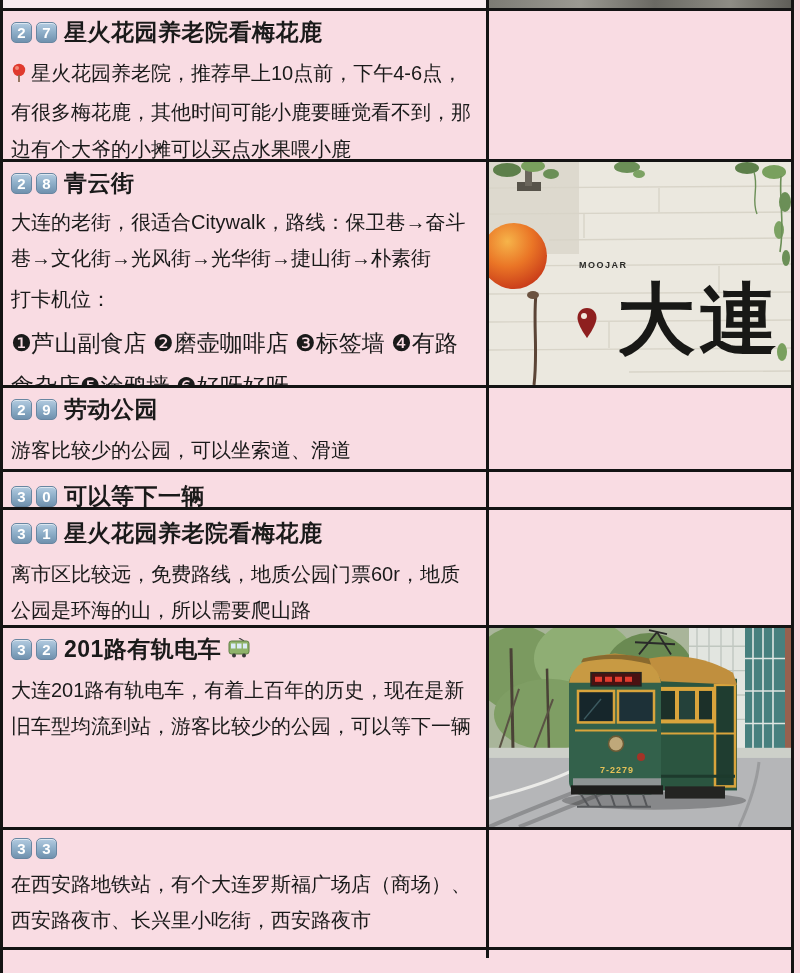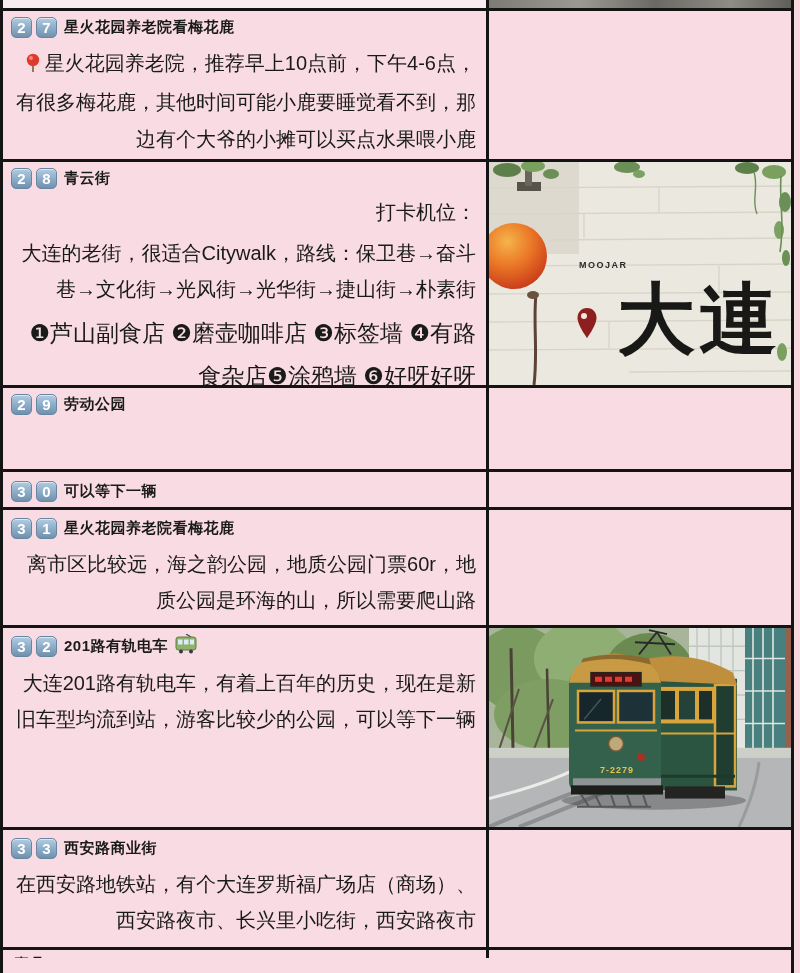--- a/index.html
+++ b/index.html
@@ -28,22 +28,22 @@
   .cell-right svg.photo { display:block; width:100%; height:100%; }
   .row-header { display:flex; align-items:center; gap:2px; padding-top:2px; }
   .badge {
     display:inline-block; width:21px; height:21px; border-radius:5px;
     background:linear-gradient(180deg,#b3cbe0 0%,#8fafc9 48%,#7091ae 100%);
     border:1px solid #6886a1;
     box-shadow:inset 0 1px 0 rgba(255,255,255,.55);
     color:#fff; font-weight:bold; font-size:15px; line-height:19px;
     text-align:center; margin-right:2px; flex:0 0 auto;
   }
-  .row-title { font-size:15px; font-weight:bold; letter-spacing:.5px; margin-left:3px; white-space:nowrap; }
-  .row-body p { margin:7px 0 0; font-size:20px; line-height:1.88; font-weight:500;text-align:right; }
+  .row-title { font-size:23px; font-weight:bold; letter-spacing:.5px; margin-left:3px; white-space:nowrap; }
+  .row-body p { margin:7px 0 0; font-size:20px; line-height:1.88; font-weight:500; }
   .row-body p.list-line { font-size:23px; margin-top:5px; }
   .pin-icon { display:inline-block; vertical-align:-3px; margin-right:4px; }
   .tram-icon { display:inline-block; margin-left:4px; vertical-align:-2px; }
 </style>
 </head>
 <body>
 
 <div class="table">
 
   <div class="sliver">
@@ -74,22 +74,22 @@
   </div>
 
   <div class="row" style="height:226px">
     <div class="cell-left">
       <div class="row-header">
         <span class="badge">2</span>
         <span class="badge">8</span>
         <span class="row-title">青云街</span>
       </div>
       <div class="row-body">
+        <p style="margin-top:5px;line-height:1.8;">大连的老街，很适合Citywalk，路线：保卫巷→奋斗巷→文化街→光风街→光华街→捷山街→朴素街</p>
         <p style="margin-top:5px;line-height:1.8;">打卡机位：</p>
-        <p style="margin-top:5px;line-height:1.8;">大连的老街，很适合Citywalk，路线：保卫巷→奋斗巷→文化街→光风街→光华街→捷山街→朴素街</p>
         <p class="list-line" style="line-height:1.85;">❶芦山副食店 ❷磨壶咖啡店 ❸标签墙 ❹有路食杂店❺涂鸦墙 ❻好呀好呀</p>
       </div>
     </div>
     <div class="cell-right">
       <svg class="photo" viewBox="0 0 302 223" preserveAspectRatio="none">
         <defs>
           <radialGradient id="sunG" cx="40%" cy="28%" r="85%">
             <stop offset="0%" stop-color="#f6b44a"></stop>
               <stop offset="45%" stop-color="#ea7526"></stop>
               <stop offset="100%" stop-color="#bf2a16"></stop>
@@ -139,20 +139,23 @@
     </div>
   </div>
 
   <div class="row" style="height:84px">
     <div class="cell-left">
       <div class="row-header">
         <span class="badge">2</span>
         <span class="badge">9</span>
         <span class="row-title">劳动公园</span>
       </div>
+      <div class="row-body">
+        <p>游客比较少的公园，可以坐索道、滑道</p>
+      </div>
     </div>
     <div class="cell-right"></div>
   </div>
 
   <div class="row" style="height:38px">
     <div class="cell-left" style="padding-top:7px;">
       <div class="row-header">
         <span class="badge">3</span>
         <span class="badge">0</span>
         <span class="row-title">可以等下一辆</span>
@@ -162,21 +165,21 @@
   </div>
 
   <div class="row" style="height:118px">
     <div class="cell-left" style="padding-top:6px;">
       <div class="row-header">
         <span class="badge">3</span>
         <span class="badge">1</span>
         <span class="row-title">星火花园养老院看梅花鹿</span>
       </div>
       <div class="row-body">
-        <p style="line-height:1.8;">离市区比较远，海之韵公园，地质公园门票60r，地质公园是环海的山，所以需要爬山路</p>
+        <p style="line-height:1.8;">离市区比较远，免费路线，地质公园门票60r，地质公园是环海的山，所以需要爬山路</p>
       </div>
     </div>
     <div class="cell-right"></div>
   </div>
 
   <div class="row" style="height:202px">
     <div class="cell-left">
       <div class="row-header">
         <span class="badge">3</span>
         <span class="badge">2</span>
@@ -284,21 +287,20 @@
         <rect x="176" y="156" width="60" height="12" fill="#242422"></rect>
       </svg>
     </div>
   </div>
 
   <div class="row" style="height:120px">
     <div class="cell-left" style="padding-top:6px;">
       <div class="row-header">
         <span class="badge">3</span>
         <span class="badge">3</span>
-        <span class="row-title">西安路商业街</span>
       </div>
       <div class="row-body">
         <p style="line-height:1.8;">在西安路地铁站，有个大连罗斯福广场店（商场）、西安路夜市、长兴里小吃街，西安路夜市</p>
       </div>
     </div>
     <div class="cell-right"></div>
   </div>
 
   <div class="row" style="height:11px">
     <div class="cell-left" style="padding-top:3px;">

